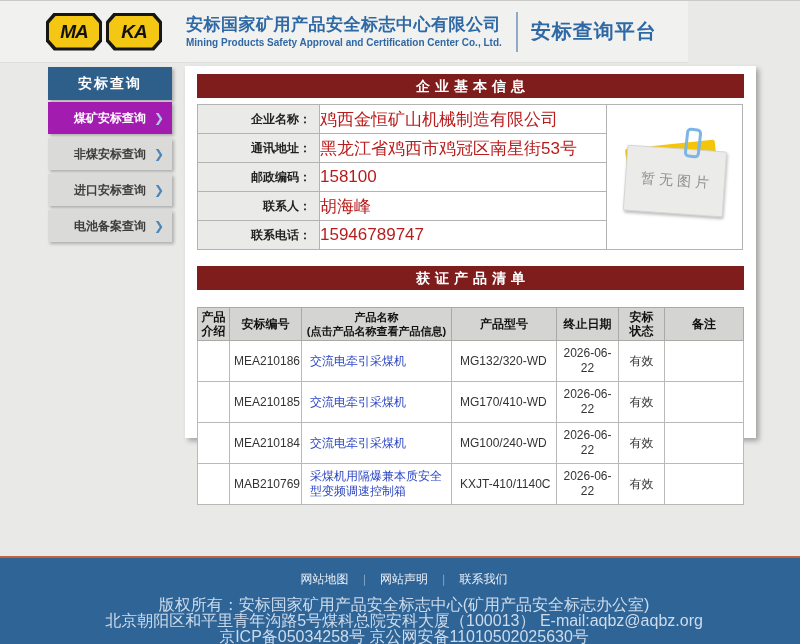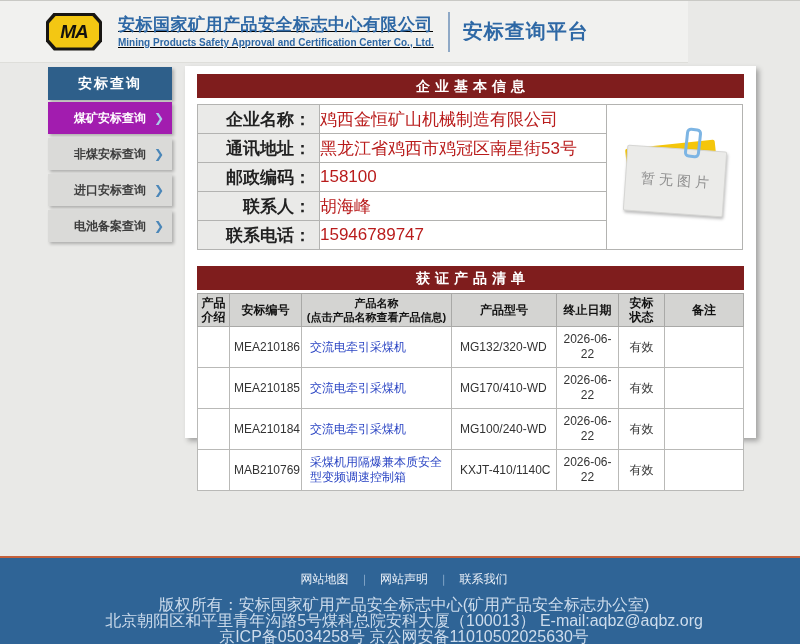--- a/index.html
+++ b/index.html
@@ -4,54 +4,54 @@
 <style>
   html,body{margin:0;padding:0;}
   body{font-family:"Liberation Sans","DejaVu Sans",sans-serif;}
   .page{position:relative;width:800px;height:644px;background:#e9e9e7;overflow:hidden;border-top:1px solid #c9c9c5;box-sizing:border-box;}
 
   
   .site-header{position:absolute;top:0;left:0;width:688px;height:62px;background:#f1f1ef;border-bottom:1px solid #dededa;display:flex;align-items:center;box-sizing:border-box;padding-left:46px;}
   .logo{display:flex;gap:4px;}
   .badge{width:56px;height:38px;background:#181613;clip-path:polygon(14% 0,86% 0,100% 24%,100% 76%,86% 100%,14% 100%,0 76%,0 24%);display:flex;align-items:center;justify-content:center;}
   .badge-inner{width:50px;height:32px;background:#f3c713;clip-path:polygon(14% 0,86% 0,100% 24%,100% 76%,86% 100%,14% 100%,0 76%,0 24%);display:flex;align-items:center;justify-content:center;font-style:italic;font-weight:bold;font-size:19px;color:#13110e;letter-spacing:-1px;}
-  .org{margin-left:16px;text-decoration:underline;}
+  .org{margin-left:24px;}
   .org-cn{font-size:17px;font-weight:bold;color:#2e68a5;letter-spacing:0.5px;line-height:20px;}
   .org-en{font-size:10px;font-weight:bold;color:#2e68a5;margin-top:2px;}
   .hdr-divider{width:2px;height:40px;background:#8fa9c6;margin:0 13px 0 14px;}
   .platform{font-size:20px;font-weight:bold;color:#2e68a5;letter-spacing:1px;}
 
   
   .sidebar{position:absolute;left:48px;top:66px;width:124px;}
   .sb-title{height:33px;line-height:33px;text-align:center;background:#2e5f8a;color:#fff;font-size:14px;font-weight:bold;letter-spacing:2px;box-shadow:2px 2px 3px rgba(0,0,0,.25);}
   .sb-item{height:32px;margin-top:4px;background:#dadad8;color:#3c3c3c;font-size:12px;font-weight:bold;display:flex;align-items:center;justify-content:center;position:relative;cursor:pointer;box-shadow:2px 2px 3px rgba(0,0,0,.25);}
   .sb-item.first{margin-top:2px;}
   .sb-item .chev{position:absolute;right:8px;color:#4a86b8;font-size:12px;font-weight:bold;}
   .sb-item.active{background:#a21caf;color:#fff;}
   .sb-item.active .chev{color:#aacbe8;}
 
   
   .panel{position:absolute;left:185px;top:65px;width:571px;height:372px;background:#fff;box-shadow:3px 3px 5px rgba(0,0,0,.3);box-sizing:border-box;padding:8px 12px 0;}
   .sec-title{height:24px;line-height:24px;background:#7f1d1d;color:#fff;font-size:14px;font-weight:bold;text-align:center;letter-spacing:5px;text-indent:5px;}
 
   .info-body{display:flex;margin-top:6px;align-items:stretch;}
   .info-table{border-collapse:collapse;width:410px;}
-  .info-table td{border:1px solid #b3b3b1;height:26px;font-size:17px;}
+  .info-table td{border:1px solid #b3b3b1;height:26px;font-size:12px;}
   .info-table td.lbl{width:112px;background:#eaeae8;text-align:right;padding-right:8px;font-weight:bold;color:#222;}
   .info-table td.val{padding-left:0;color:#b91c1c;font-size:17px;}
 
   .img-box{width:135px;border:1px solid #b3b3b1;border-left:none;position:relative;background:#fff;}
   .cards{position:absolute;left:50%;top:50%;width:104px;height:80px;transform:translate(-50%,-50%);}
   .card-yellow{position:absolute;left:5px;top:7px;width:90px;height:62px;background:#f4c60b;transform:rotate(-6deg);border-radius:2px;}
   .card-front{position:absolute;left:2px;top:11px;width:98px;height:64px;background:#ebebe9;border:1px solid #d6d6d4;transform:rotate(4deg);border-radius:2px;box-shadow:1px 2px 3px rgba(0,0,0,.25);display:flex;align-items:center;justify-content:center;}
   .card-front span{color:#8f8f8f;font-size:14px;letter-spacing:4px;text-indent:4px;font-family:"Liberation Serif","DejaVu Serif",serif;}
   .clip{position:absolute;right:26px;top:-9px;width:10px;height:24px;border:3px solid #7db5e4;border-radius:5px;transform:rotate(6deg);background:transparent;}
 
   .prod-section{margin-top:16px;}
-  .prod-table{border-collapse:collapse;width:100%;margin-top:3px;table-layout:fixed;}
+  .prod-table{border-collapse:collapse;width:100%;margin-top:17px;table-layout:fixed;}
   .prod-table th{background:#d4d4d2;border:1px solid #a9a9a7;font-size:12px;line-height:14px;padding:2px 1px;color:#111;white-space:pre-line;font-weight:bold;}
   .prod-table th.name-col{font-size:11px;}
   .prod-table td{border:1px solid #b9b9b7;font-size:12px;color:#333;padding:5px 4px;text-align:center;line-height:15px;background:#fff;}
   .prod-table td.left{text-align:left;padding-left:8px;}
   .product-link{color:#2c46c4;text-decoration:none;cursor:pointer;}
 
   
   .site-footer{position:absolute;left:0;top:555px;width:800px;height:89px;background:#2f6496;border-top:2px solid #c4613c;box-sizing:border-box;text-align:center;padding-left:8px;}
   .f-links{padding-top:13px;font-size:12px;color:#bcd0e4;}
   .f-links a{color:#edf2f9;text-decoration:none;cursor:pointer;}
@@ -60,20 +60,23 @@
 </style>
 </head>
 <body>
 
 <div class="page">
 
   <header class="site-header">
     <div class="logo">
       <span class="badge">
           <span class="badge-inner">MA</span>
+        </span>
+      <span class="badge">
+          <span class="badge-inner">KA</span>
         </span>
     </div>
     <div class="org">
       <div class="org-cn">安标国家矿用产品安全标志中心有限公司</div>
       <div class="org-en">Mining Products Safety Approval and Certification Center Co., Ltd.</div>
     </div>
     <div class="hdr-divider"></div>
     <div class="platform">安标查询平台</div>
   </header>
 

